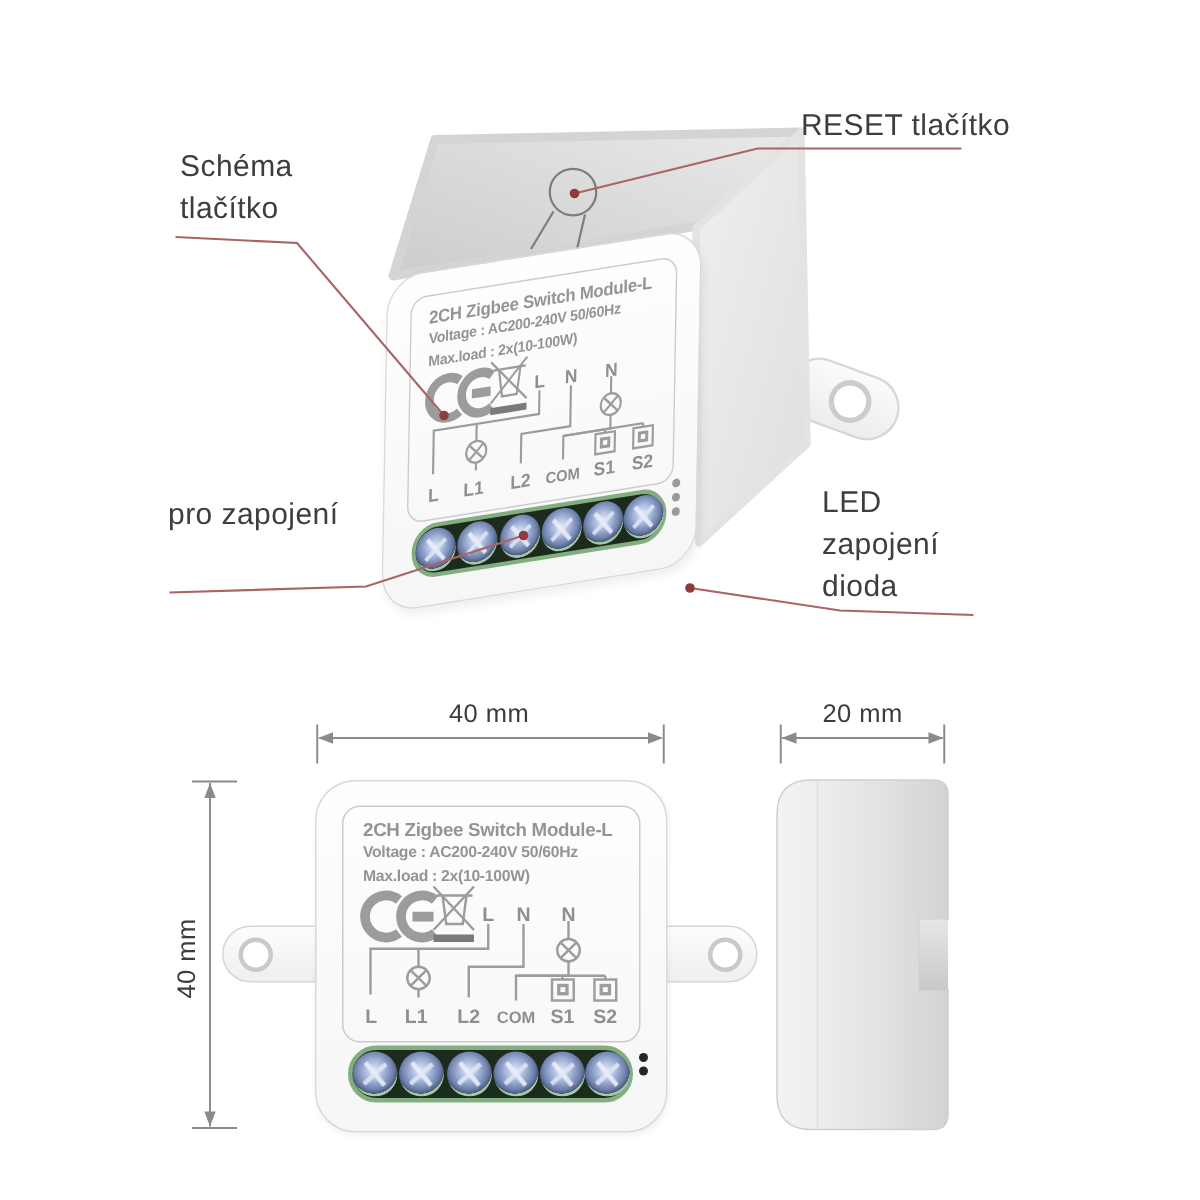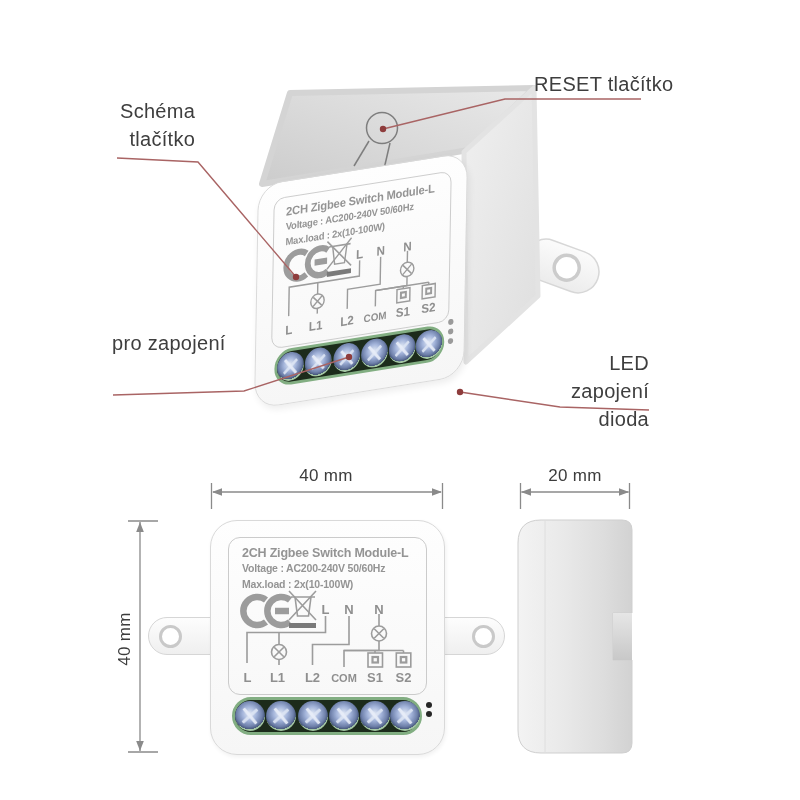--- a/index.html
+++ b/index.html
@@ -2,21 +2,21 @@
 <html><head>
 <meta charset="utf-8">
 <style>
   html,body{margin:0;padding:0;background:#ffffff;}
   body{width:800px;height:800px;position:relative;overflow:hidden;
        font-family:"Liberation Sans",sans-serif;}
   .abs{position:absolute;}
   svg{position:absolute;left:0;top:0;}
   
   .callout{position:absolute;color:#3e3e3e;font-size:20px;line-height:28px;letter-spacing:.3px;}
-  .callout.right{text-align:right;margin-top:28px;}
+  .callout.right{}
   .dimtext{position:absolute;color:#3c3c3c;font-size:17px;text-align:center;letter-spacing:.3px;}
   
   .module-face{position:absolute;width:233px;height:233px;
      background:linear-gradient(180deg,#fefefe,#f6f6f6);
      border:1px solid #d9d9d9;border-radius:27px;
      box-shadow:1px 2px 4px rgba(0,0,0,.06);}
   .plate{position:absolute;left:17px;top:16px;width:197px;height:156px;
      border:1.5px solid #cbcbcb;border-radius:12px;}
   .m-txt{position:absolute;left:31px;color:#949494;font-weight:bold;white-space:nowrap;}
   .m-title{top:25px;font-size:12.5px;letter-spacing:-.2px;}
@@ -240,21 +240,21 @@
       <div class="screw" style="left:94px;"></div>
       <div class="screw" style="left:125px;"></div>
       <div class="screw" style="left:155px;"></div>
     </div>
     <div class="led-dot" style="top:172px;"></div>
     <div class="led-dot" style="top:182px;"></div>
     <div class="led-dot" style="top:192px;"></div>
   </div>
 </div>
 
-<div class="callout" style="left:120px;top:97px;text-align:right;">
+<div class="callout" style="left:120px;top:97px;">
   <div>Schéma</div>
   <div>tlačítko</div>
 </div>
 <div class="callout" style="left:502px;top:70px;margin-left:32px;">
   <div>RESET tlačítko</div>
 </div>
 <div class="callout" style="left:112px;top:329px;">
   <div>pro zapojení</div>
 </div>
 <div class="callout right" style="left:548px;top:321px;width:101px;">

